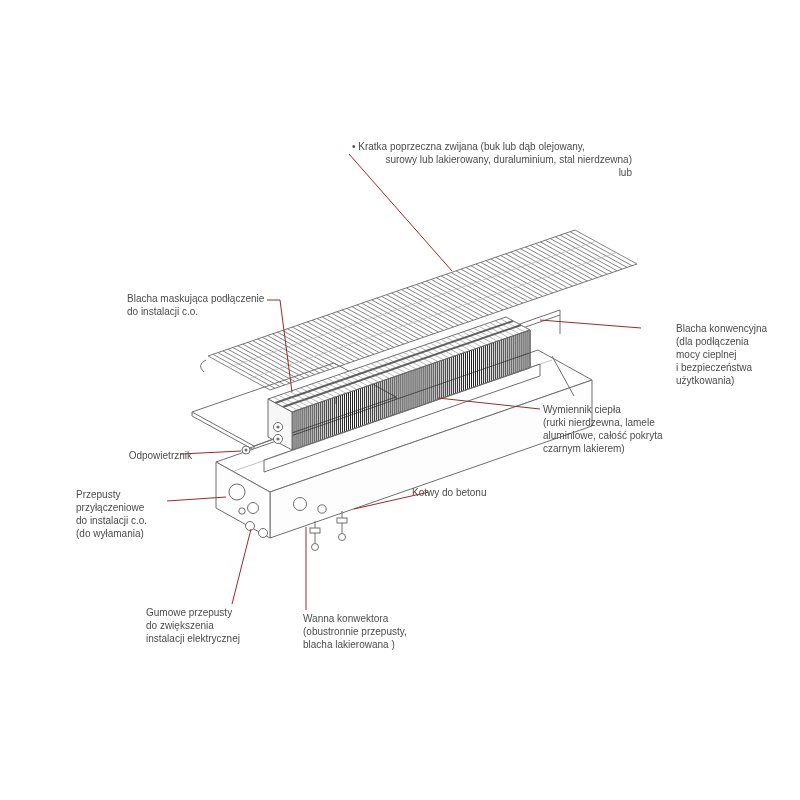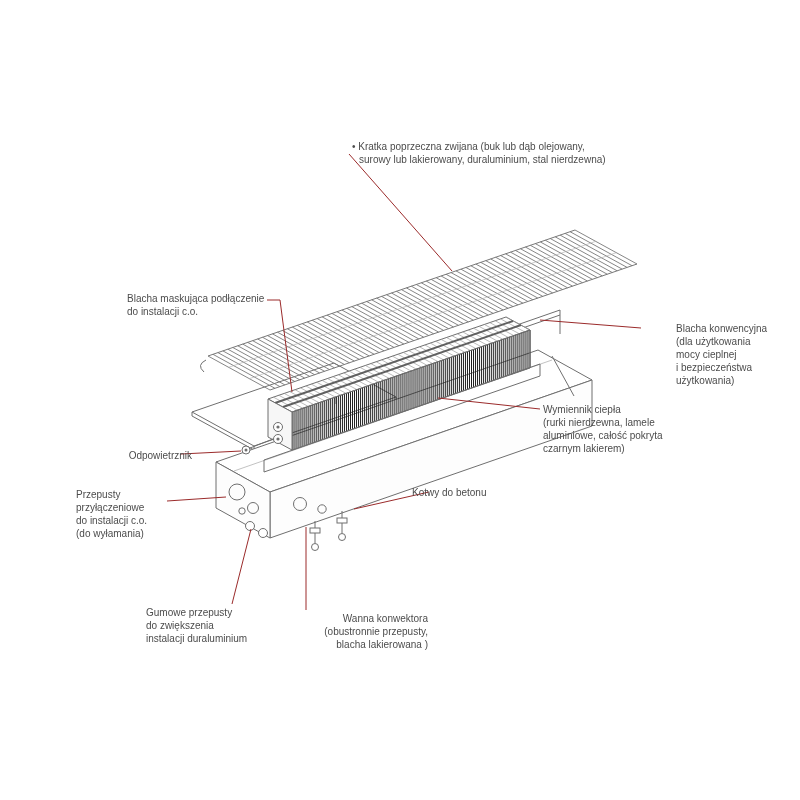--- a/index.html
+++ b/index.html
@@ -1,20 +1,20 @@
 <!DOCTYPE html>
 <html><head>
 <meta charset="utf-8">
 <style>
   html,body{margin:0;padding:0;background:#ffffff;}
   .stage{position:relative;width:800px;height:800px;background:#ffffff;overflow:hidden;
          font-family:"Liberation Sans",sans-serif;}
   .stage svg{position:absolute;left:0;top:0;}
   .label{position:absolute;font-size:10px;line-height:13px;color:#4c4c4c;}
-  .label .indent{padding-left:7px;}
+  .label .indent{padding-left:7px;text-align:right;}
   .ln{stroke:#6f6f6f;stroke-width:1;}
   .ln-light{stroke:#b3b3b3;stroke-width:0.8;}
   .leader{stroke-width:1;fill:none;}
 </style>
 </head>
 <body>
 
 <div class="stage">
 
   <svg id="drawing" width="800" height="800" viewBox="0 0 800 800">
@@ -349,30 +349,31 @@
       <line class="leader" x1="167" y1="501" x2="226" y2="497" stroke="#9b2b2b"></line>
       <line class="leader" x1="429" y1="492" x2="354" y2="509" stroke="#9b2b2b"></line>
       <line class="leader" x1="232" y1="604" x2="251" y2="529" stroke="#9b2b2b"></line>
       <line class="leader" x1="306" y1="610" x2="306" y2="527" stroke="#9b2b2b"></line>
     </g>
   </svg>
 
   <div class="label" style="left:352px;top:140px;width:280px;">
     <div>• Kratka poprzeczna zwijana (buk lub dąb olejowany,</div>
     <div class="indent">surowy lub lakierowany, duraluminium, stal nierdzewna)</div>
+    <div class="indent">lub</div>
   </div>
 
   <div class="label" style="left:127px;top:292px;width:150px;">
     <div>Blacha maskująca podłączenie</div>
     <div>do instalacji c.o.</div>
   </div>
 
   <div class="label" style="left:676px;top:322px;width:110px;">
     <div>Blacha konwencyjna</div>
-    <div>(dla użytkowania</div>
+    <div>(dla podłączenia</div>
     <div>mocy cieplnej</div>
     <div>i bezpieczeństwa</div>
     <div>użytkowania)</div>
   </div>
 
   <div class="label" style="left:543px;top:403px;width:135px;">
     <div>Wymiennik ciepła</div>
     <div>(rurki nierdzewna, lamele</div>
     <div>aluminiowe, całość pokryta</div>
     <div>czarnym lakierem)</div>
@@ -389,22 +390,22 @@
     <div>(do wyłamania)</div>
   </div>
 
   <div class="label" style="left:412px;top:486px;width:90px;">
     <div>Kotwy do betonu</div>
   </div>
 
   <div class="label" style="left:146px;top:606px;width:120px;">
     <div>Gumowe przepusty</div>
     <div>do zwiększenia</div>
-    <div>instalacji duraluminium</div>
-  </div>
-
-  <div class="label" style="left:303px;top:612px;width:125px;text-align:right;">
+    <div>instalacji elektrycznej</div>
+  </div>
+
+  <div class="label" style="left:303px;top:612px;width:125px;">
     <div>Wanna konwektora</div>
     <div>(obustronnie przepusty,</div>
     <div>blacha lakierowana )</div>
   </div>
 
 </div>
 
 </body></html>

